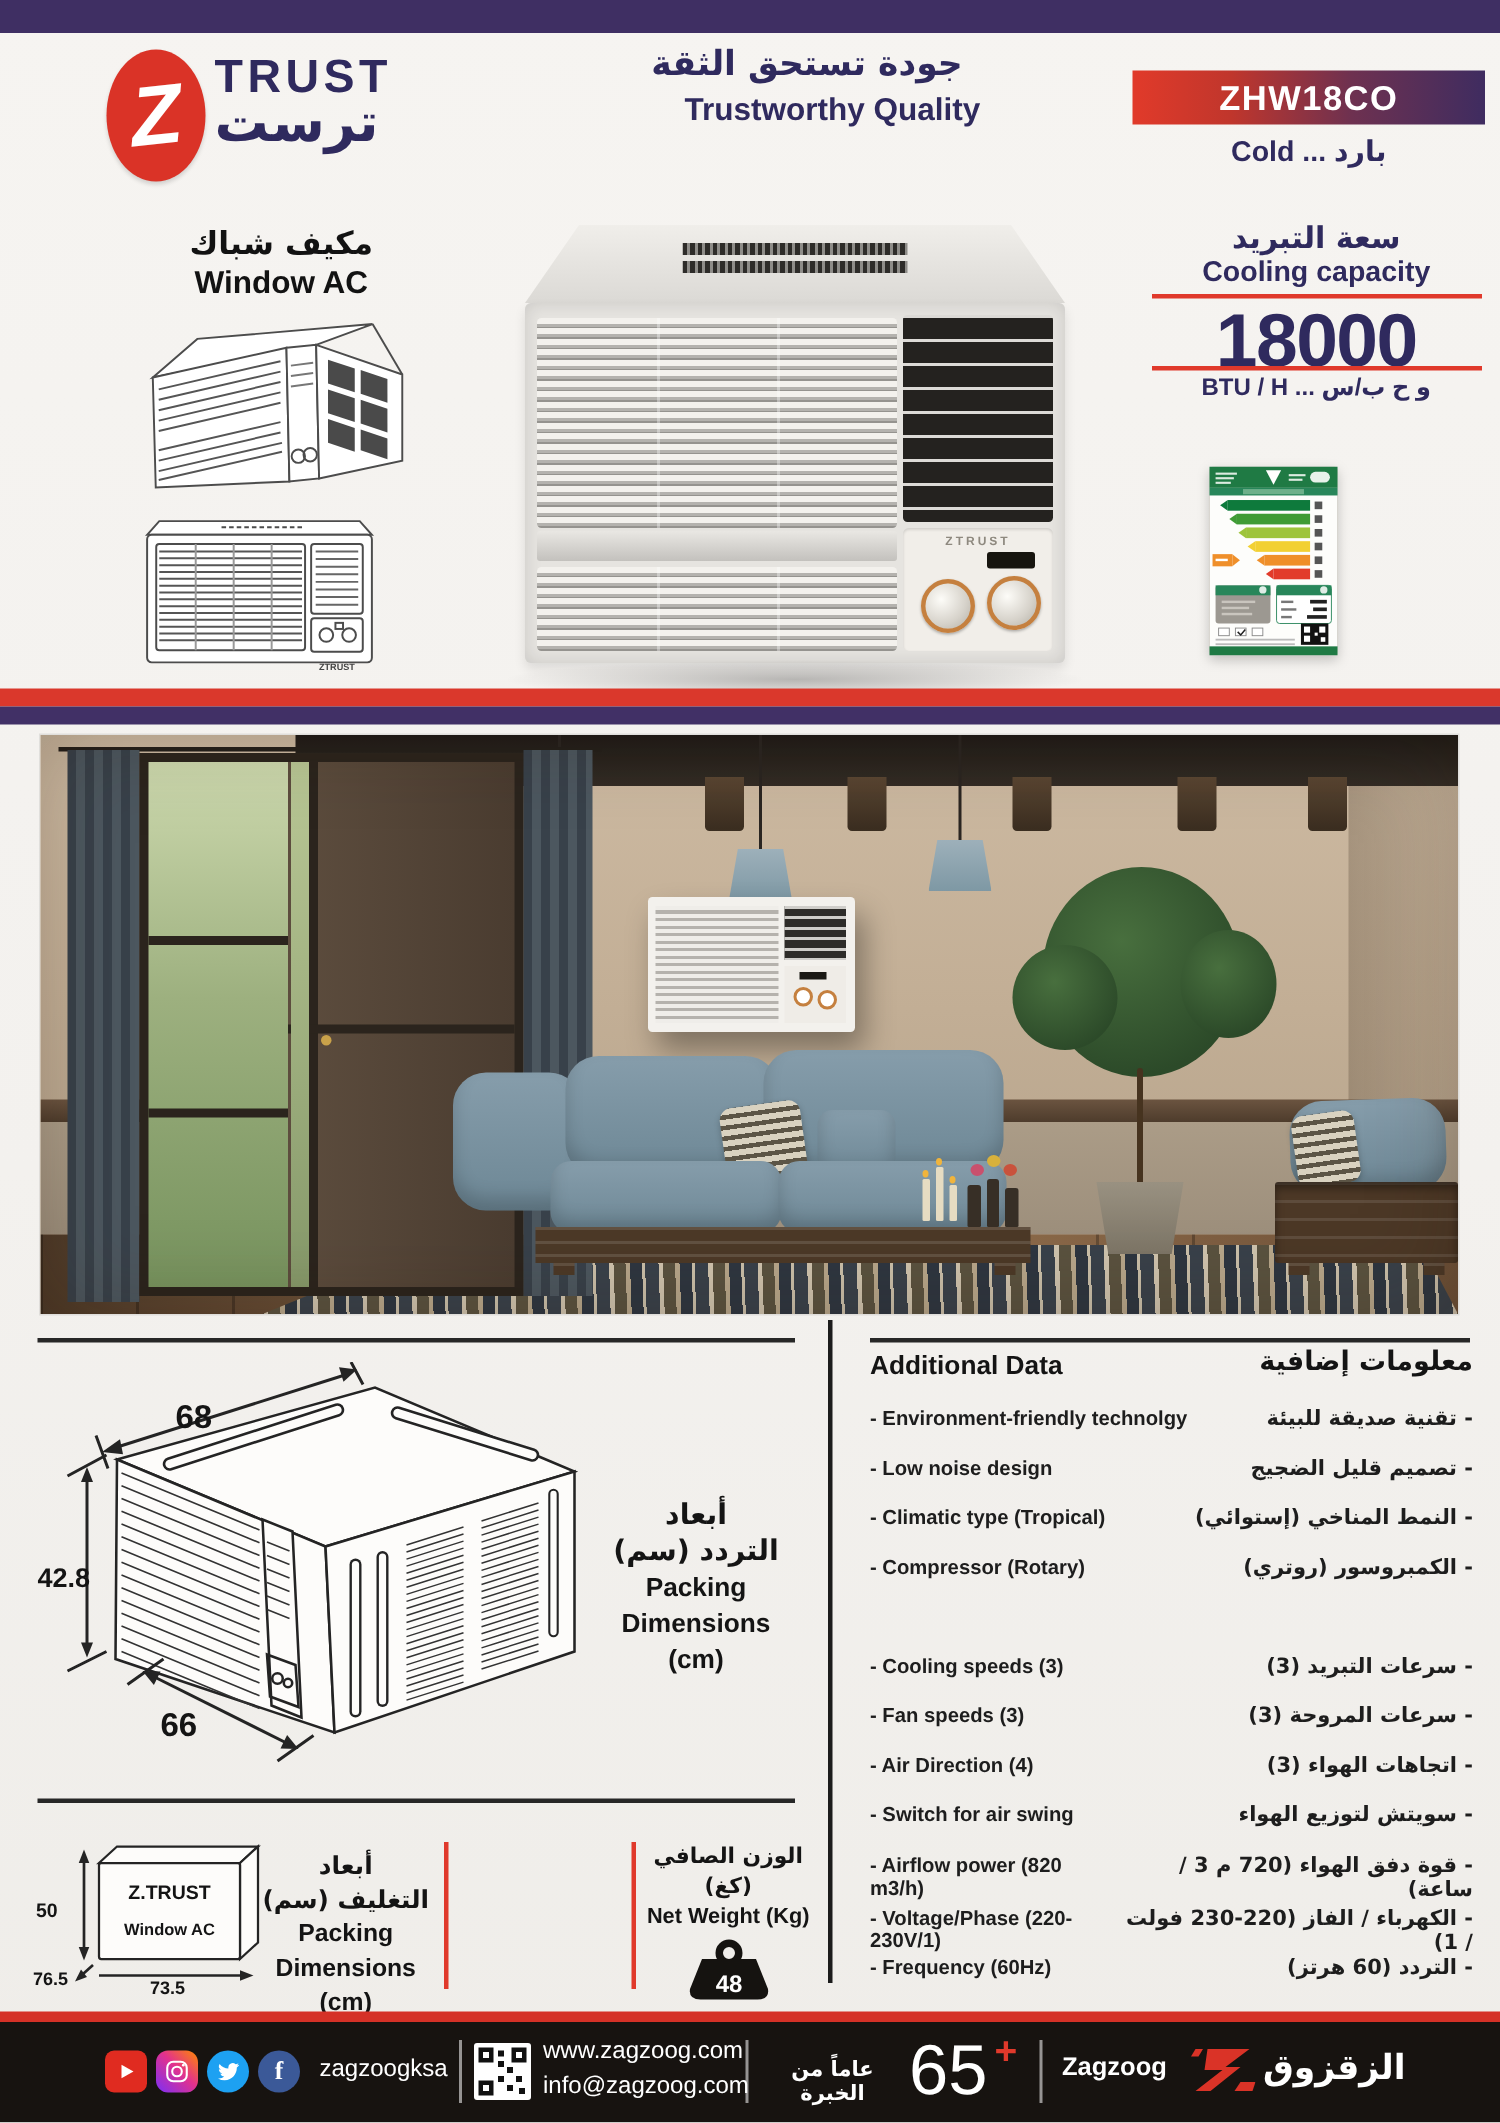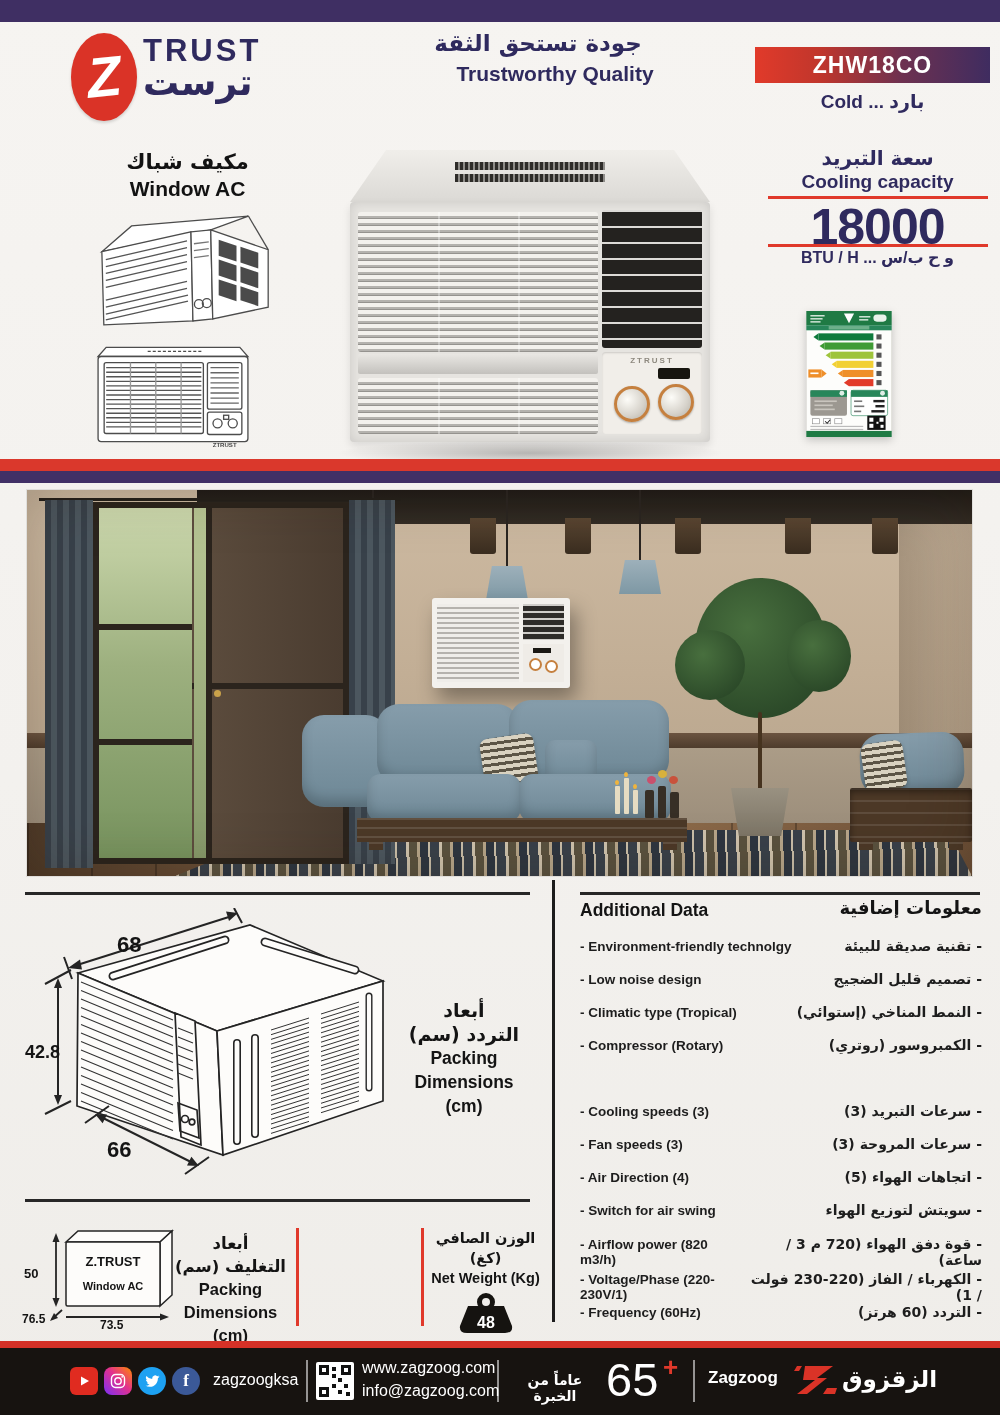--- a/index.html
+++ b/index.html
@@ -475,21 +475,21 @@
   <div class="spec-row" style="top:1103px">
       <span class="spec-en">- Cooling  speeds (3)</span>
       <span class="spec-ar ar" dir="rtl">- سرعات التبريد (3)</span>
     </div>
   <div class="spec-row" style="top:1136px">
       <span class="spec-en">- Fan speeds (3)</span>
       <span class="spec-ar ar" dir="rtl">- سرعات المروحة (3)</span>
     </div>
   <div class="spec-row" style="top:1169px">
       <span class="spec-en">- Air Direction (4)</span>
-      <span class="spec-ar ar" dir="rtl">- اتجاهات الهواء (5)</span>
+      <span class="spec-ar ar" dir="rtl">- اتجاهات الهواء (3)</span>
     </div>
   <div class="spec-row" style="top:1202px">
       <span class="spec-en">- Switch for air swing</span>
       <span class="spec-ar ar" dir="rtl">- سويتش لتوزيع الهواء</span>
     </div>
   <div class="spec-row" style="top:1236px">
       <span class="spec-en">- Airflow power (820 m3/h)</span>
       <span class="spec-ar ar" dir="rtl">- قوة دفق الهواء (720 م 3 / ساعة)</span>
     </div>
   <div class="spec-row" style="top:1271px">

